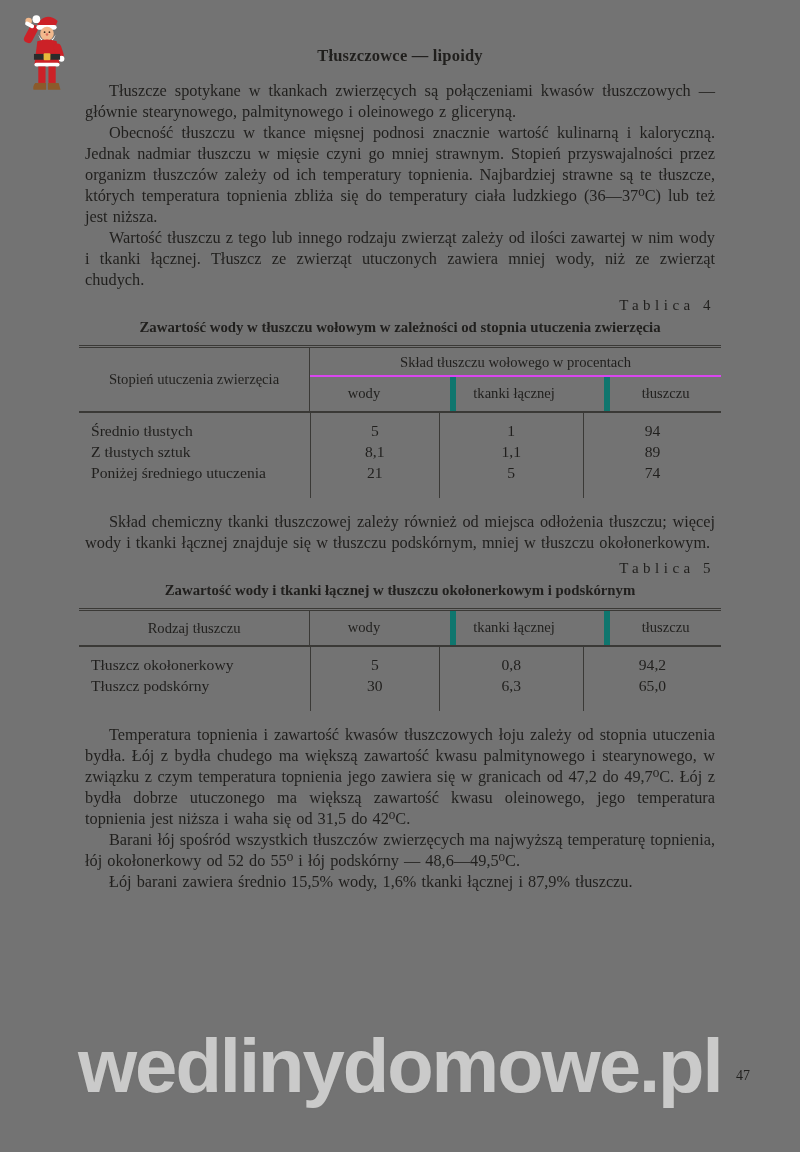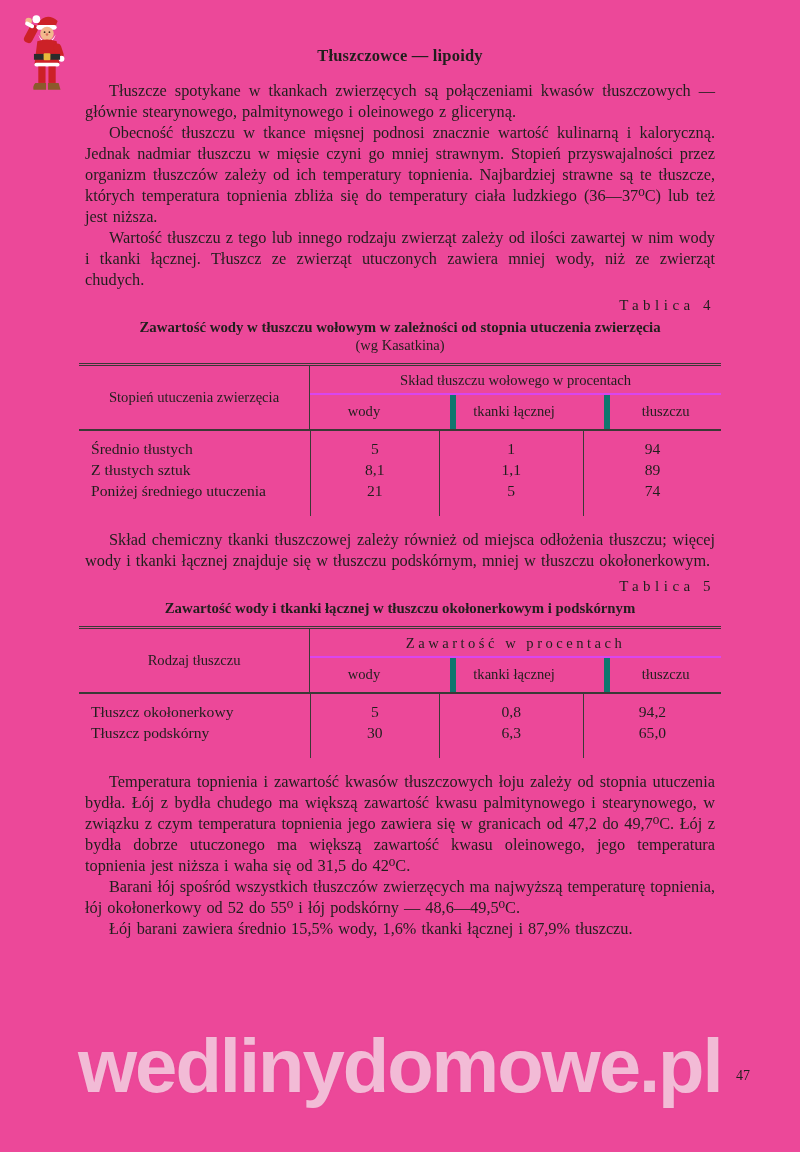--- a/index.html
+++ b/index.html
@@ -5,21 +5,21 @@
   * { margin: 0; padding: 0; box-sizing: border-box; }
   html, body { width: 800px; }
   body {
     font-family: "Liberation Serif", "DejaVu Serif", serif;
     background: #e8e7e4;
   }
   .page {
     position: relative;
     width: 800px;
     height: 1152px;
-    background: #ec4899;
+    background: #737373;
     overflow: hidden;
     color: #201f1d;
   }
   .content {
     position: absolute;
     inset: 0;
     padding: 46px 85px 0 85px;
     z-index: 1;
   }
   .page-title {
@@ -175,21 +175,20 @@
   <div class="content">
 
     <div class="page-title">Tłuszczowce — lipoidy</div>
 
     <p class="bodytext">Tłuszcze spotykane w tkankach zwierzęcych są połączeniami kwasów tłuszczowych — głównie stearynowego, palmitynowego i oleinowego z gliceryną.</p>
     <p class="bodytext">Obecność tłuszczu w tkance mięsnej podnosi znacznie wartość kulinarną i kaloryczną. Jednak nadmiar tłuszczu w mięsie czyni go mniej strawnym. Stopień przyswajalności przez organizm tłuszczów zależy od ich temperatury topnienia. Najbardziej strawne są te tłuszcze, których temperatura topnienia zbliża się do temperatury ciała ludzkiego (36—37⁰C) lub też jest niższa.</p>
     <p class="bodytext">Wartość tłuszczu z tego lub innego rodzaju zwierząt zależy od ilości zawartej w nim wody i tkanki łącznej. Tłuszcz ze zwierząt utuczonych zawiera mniej wody, niż ze zwierząt chudych.</p>
 
     <div class="tbl-label">Tablica 4</div>
     <div class="tbl-caption">Zawartość wody w tłuszczu wołowym w zależności od stopnia utuczenia zwierzęcia</div>
-    <div class="tbl-caption-sub">(wg Kasatkina)</div>
 
     <div class="tbl">
       <div class="tbl-head">
         <div class="hc-label">Stopień utuczenia zwierzęcia</div>
         <div class="hc-right">
           <div class="group-title">Skład tłuszczu wołowego w procentach</div>
           <div class="subheads">
             <div class="sub s1">wody</div>
             <div class="sub s2">tkanki łącznej</div>
             <div class="sub s3">tłuszczu</div>
@@ -222,21 +221,20 @@
 
     <p class="bodytext after-table">Skład chemiczny tkanki tłuszczowej zależy również od miejsca odłożenia tłuszczu; więcej wody i tkanki łącznej znajduje się w tłuszczu podskórnym, mniej w tłuszczu okołonerkowym.</p>
 
     <div class="tbl-label">Tablica 5</div>
     <div class="tbl-caption">Zawartość wody i tkanki łącznej w tłuszczu okołonerkowym i podskórnym</div>
 
     <div class="tbl">
       <div class="tbl-head">
         <div class="hc-label">Rodzaj tłuszczu</div>
         <div class="hc-right">
-          <div class="group-title ls">Zawartość w procentach</div>
           <div class="subheads">
             <div class="sub s1">wody</div>
             <div class="sub s2">tkanki łącznej</div>
             <div class="sub s3">tłuszczu</div>
           </div>
         </div>
       </div>
       <div class="tbl-body">
         <div class="col col-label">
           <div class="cell">Tłuszcz okołonerkowy</div>

